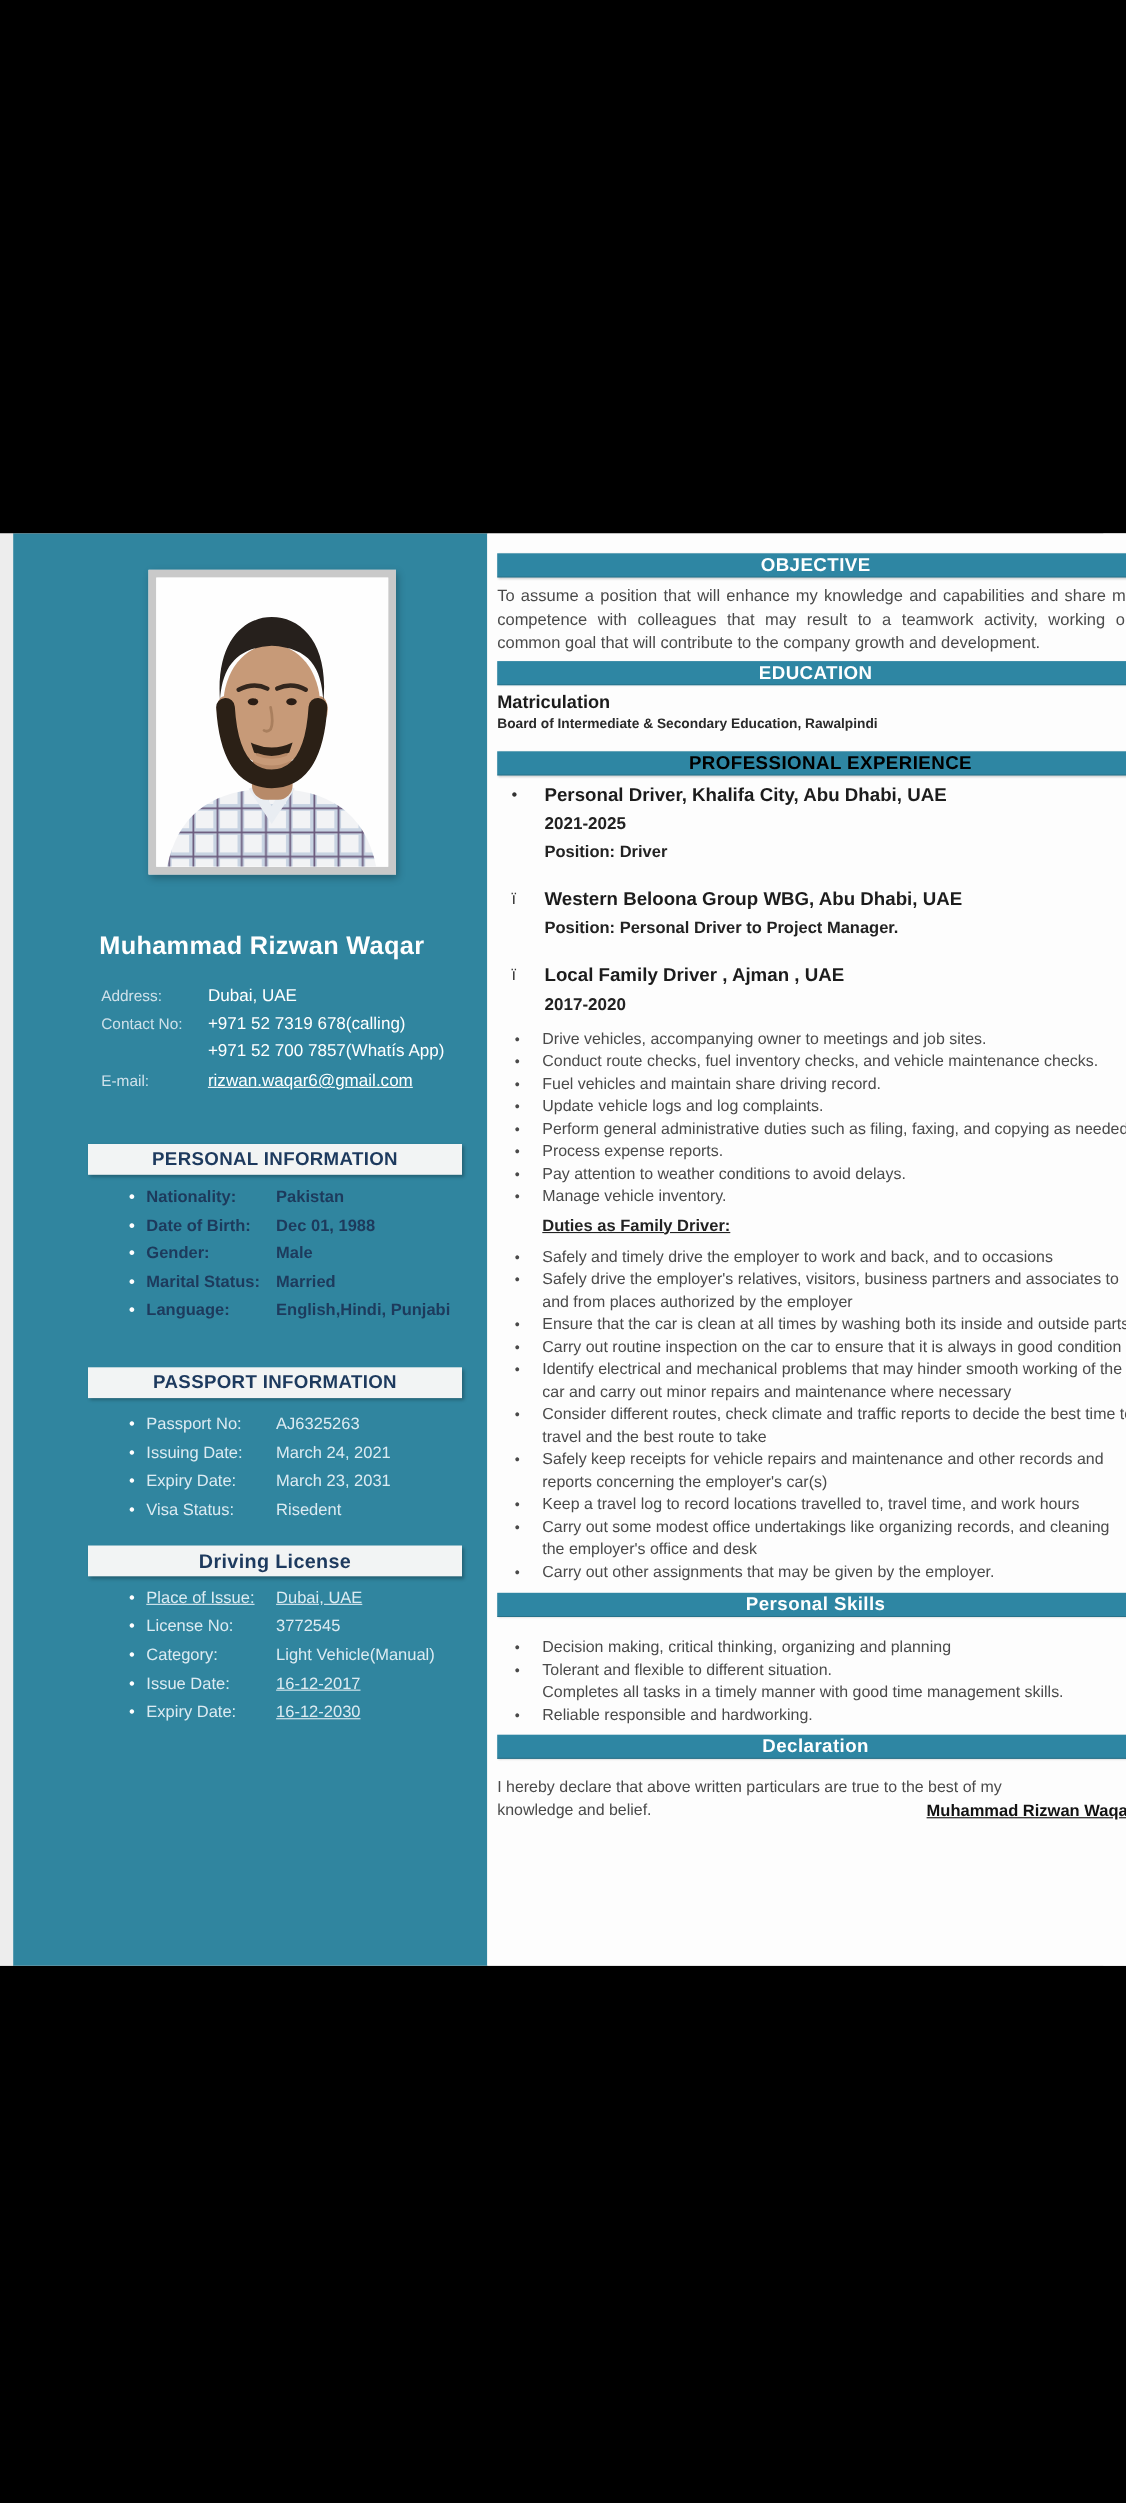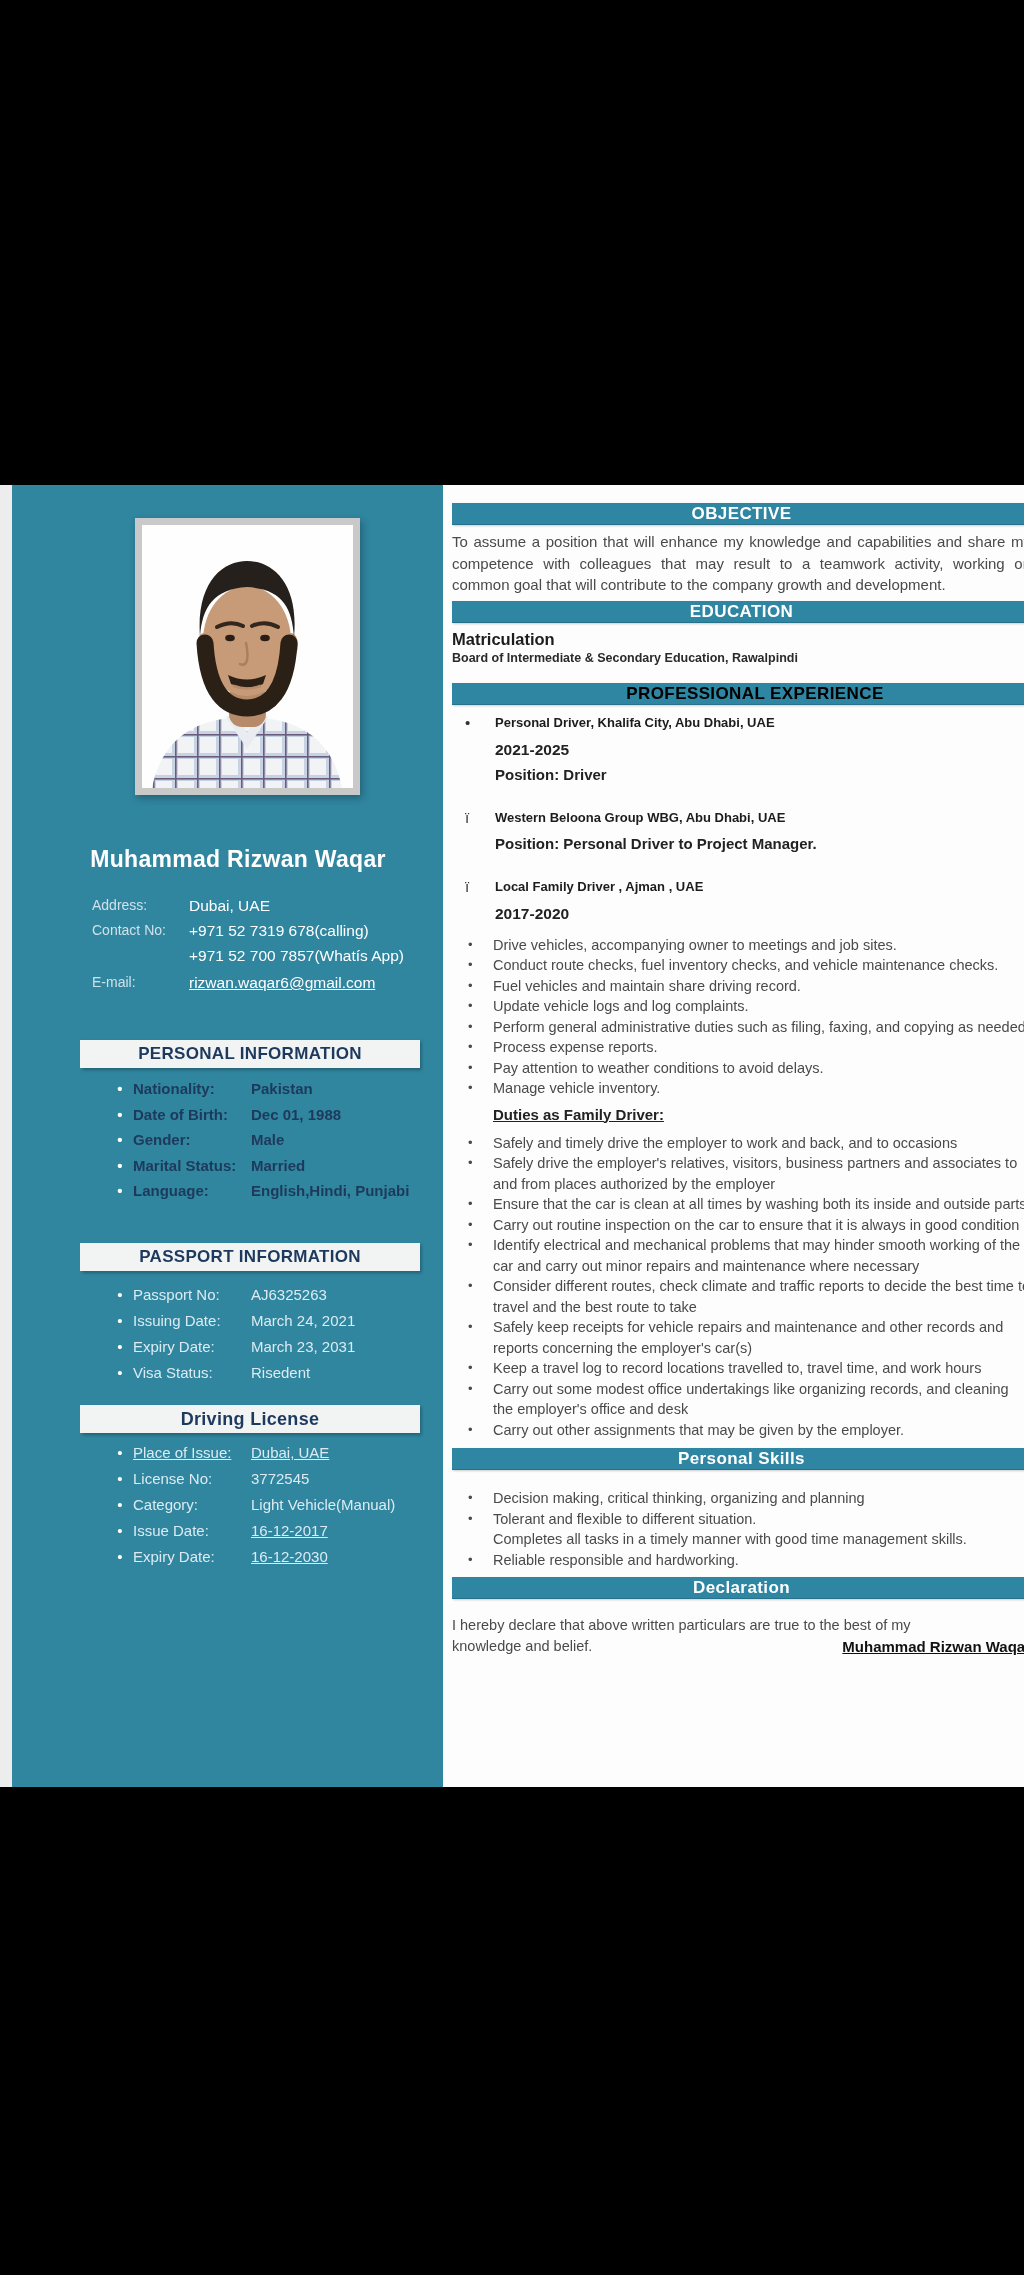--- a/index.html
+++ b/index.html
@@ -45,21 +45,21 @@
        box-shadow:inset 0 -1px 0 rgba(0,0,0,.15),1px 1px 2px rgba(0,0,0,.2);}
   .bar.dark-text{color:#000000;padding-left:27px;}
   .obj-text{margin-top:6px;font-size:15px;line-height:21.5px;color:#4a4a4a;text-align:justify;}
   .degree{margin-top:5px;font-size:16.5px;font-weight:bold;color:#1c1c1c;line-height:22px;}
   .board{font-size:12.5px;font-weight:bold;color:#2a2a2a;line-height:17px;}
 
   .entry{margin-top:20px;}
   .entry.first{margin-top:6px;}
   .entry-head{display:flex;line-height:24px;}
   .e-bullet{width:43px;padding-left:13px;box-sizing:border-box;font-size:15px;color:#333;flex-shrink:0;}
-  .e-company{font-weight:bold;font-size:13px;color:#1c1c1c;white-space:nowrap;}
+  .e-company{font-weight:bold;font-size:17px;color:#1c1c1c;white-space:nowrap;}
   .e-period{margin-left:43px;margin-top:4px;font-weight:bold;font-size:15.5px;color:#222;line-height:22px;}
   .e-position{margin-left:43px;margin-top:3px;font-weight:bold;font-size:15px;color:#222;line-height:22px;}
 
   ul.duty-list{list-style:none;margin:10px 0 0 0;padding:0;font-size:14.5px;line-height:20.5px;color:#4a4a4a;}
   ul.duty-list li{display:flex;}
   ul.duty-list li::before{content:"•";width:41px;padding-left:16px;box-sizing:border-box;
                           flex-shrink:0;font-size:13px;}
   ul.duty-list li.no-bullet::before{content:"";}
   ul.duty-list li span{flex:1;}
 

